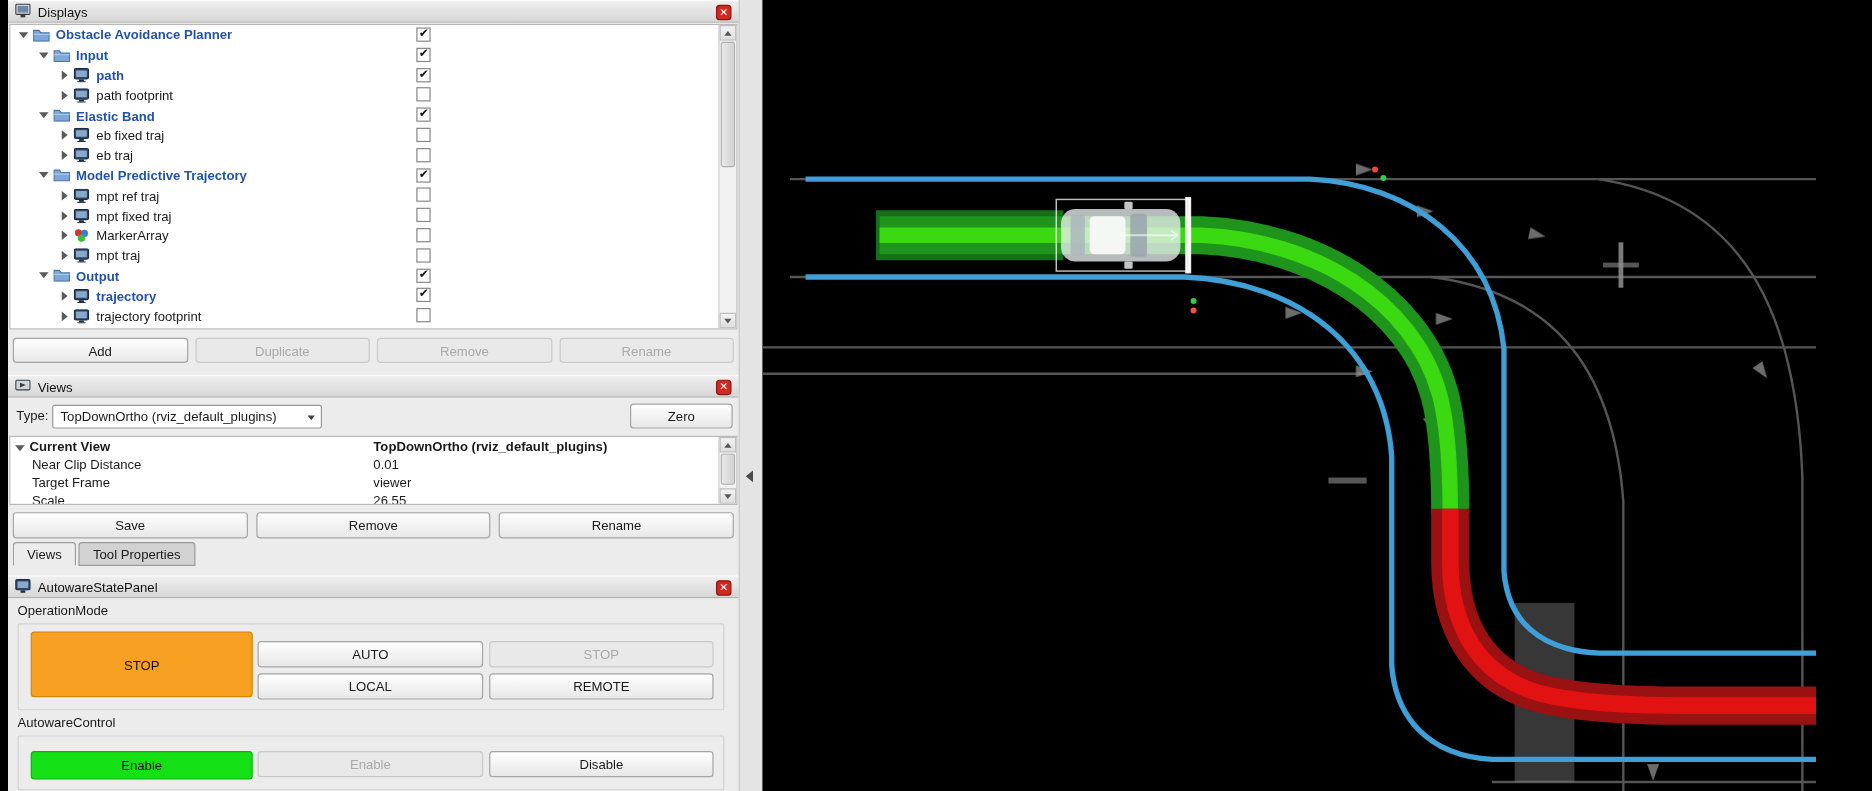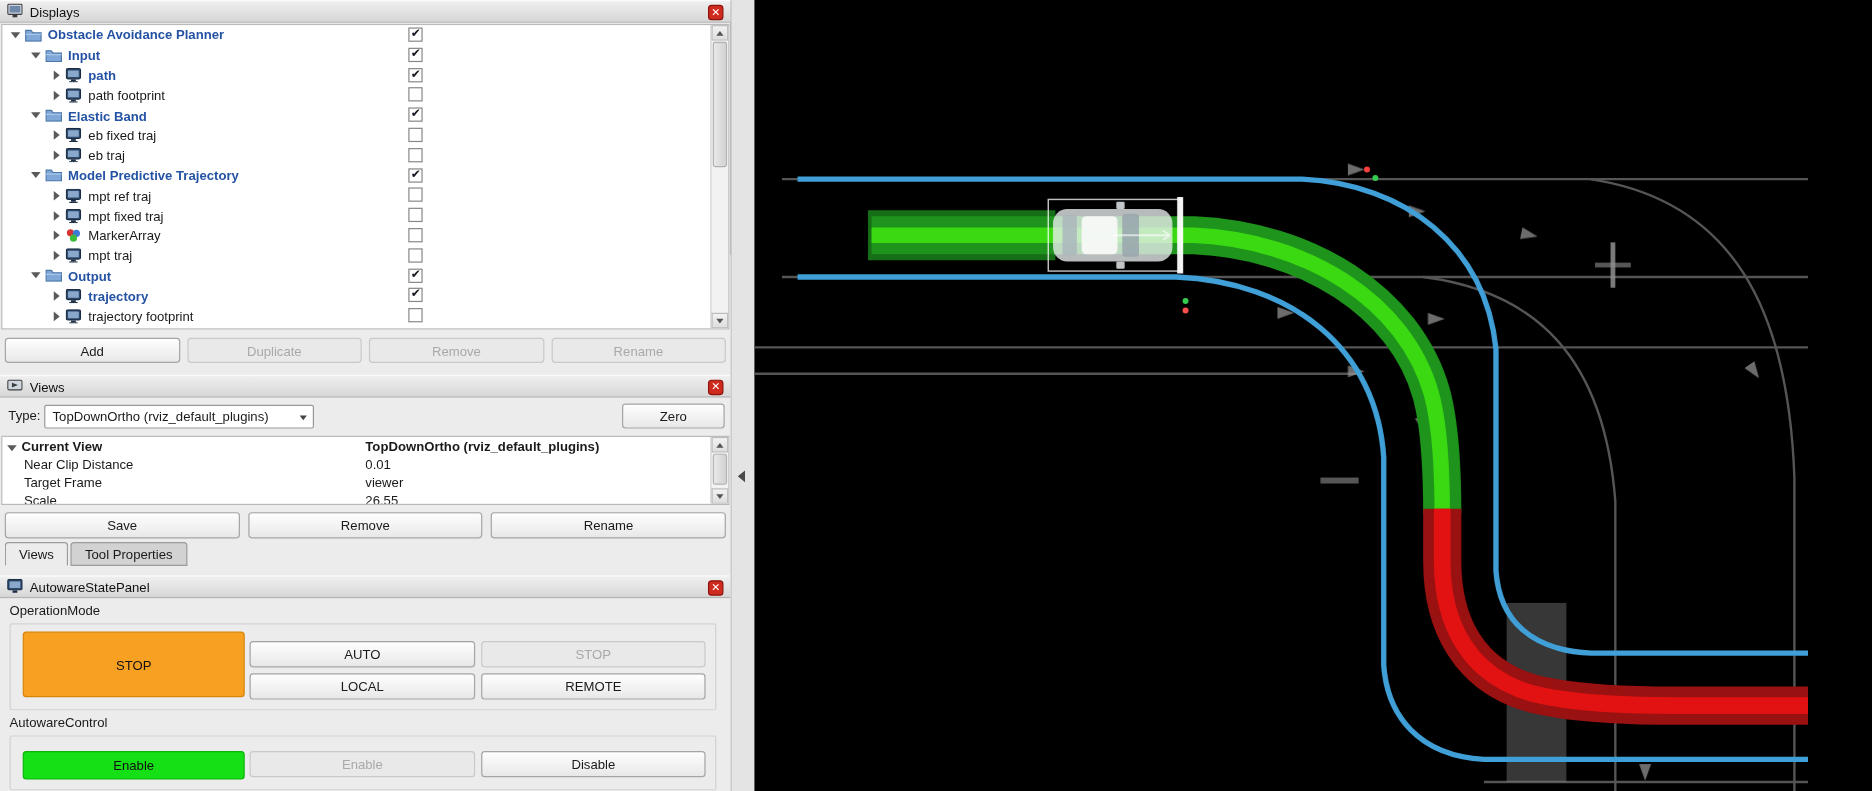--- a/index.html
+++ b/index.html
@@ -1,16 +1,16 @@
 <!DOCTYPE html>
 <html><head>
 <meta charset="utf-8">
 <style>
   html,body{margin:0;padding:0;background:#000;}
-  #stage{position:relative;width:1808px;height:791px;overflow:hidden;background:#000;}
+  #stage{position:relative;width:1808px;height:791px;overflow:hidden;background:#000;margin-left:8px;}
   #app{position:absolute;left:0;top:0;width:1568px;height:663px;transform:scale(1.193877);transform-origin:0 0;
        font-family:"Liberation Sans","DejaVu Sans",sans-serif;font-size:11px;color:#1a1a1a;}
 
   
   #left-dock{position:absolute;left:0;top:0;width:612px;height:663px;background:#ececec;}
   #splitter{position:absolute;left:612px;top:0;width:20px;height:663px;background:#e4e4e4;border-left:1px solid #c9c9c9;}
   #splitter .collapse-arrow{position:absolute;left:5px;top:394px;width:0;height:0;
        border-right:6px solid #4a4a4a;border-top:5px solid transparent;border-bottom:5px solid transparent;}
 
   .hdr{position:absolute;left:0;width:612px;height:19px;background:linear-gradient(#efefef,#d7d7d7);

